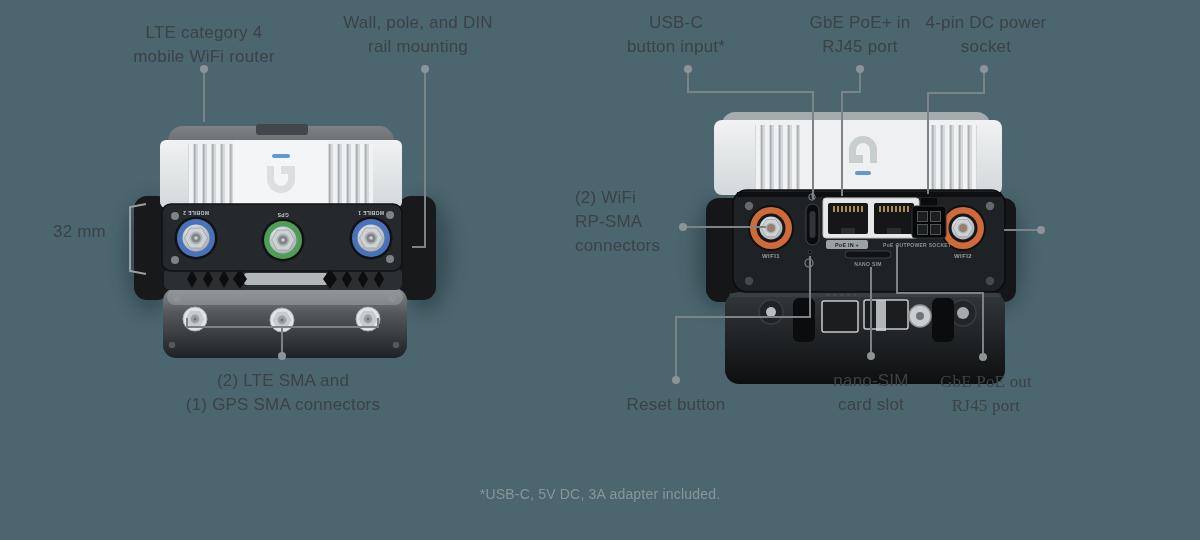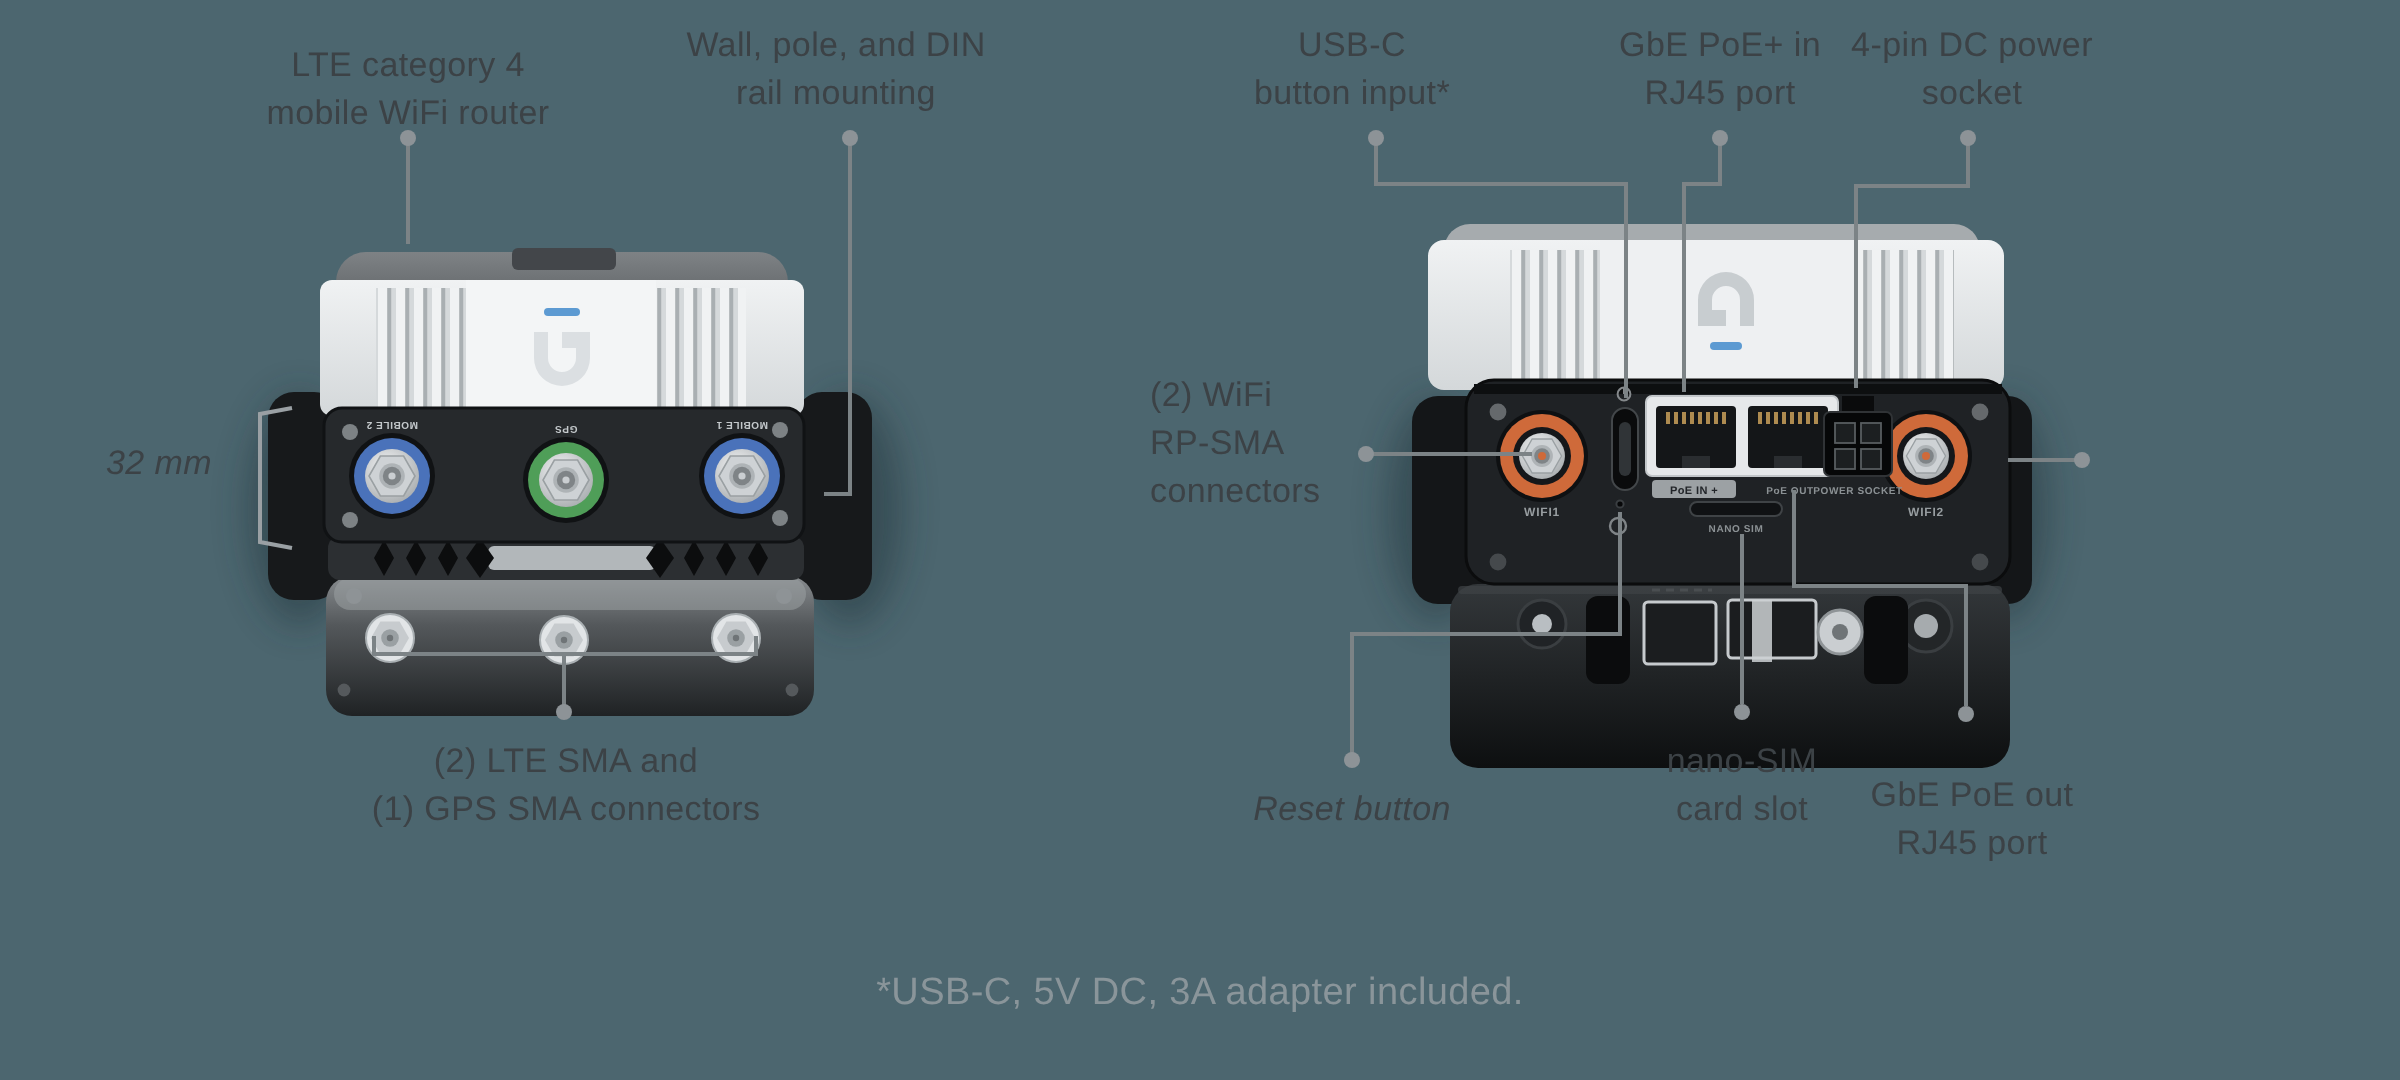--- a/index.html
+++ b/index.html
@@ -3,23 +3,23 @@
 <meta charset="utf-8">
 <style>
   html,body{margin:0;padding:0;background:#4c666f;}
   #canvas{position:relative;width:1200px;height:540px;background:#4c666f;overflow:hidden;
           font-family:"Liberation Sans", sans-serif;}
   #scene{position:absolute;left:0;top:0;}
   .callout{position:absolute;color:#3c4246;font-size:17px;line-height:24px;font-weight:500;
            white-space:pre-line;text-align:center;transform:translateX(-50%);letter-spacing:.2px;}
   .callout.left-align{transform:none;text-align:left;}
   .callout.right-align{transform:none;text-align:right;}
-  .callout.single{white-space:nowrap;font-style:italic;}
+  .callout.single{white-space:nowrap;}
   .footer-note{position:absolute;left:600px;top:486px;transform:translateX(-50%);
-               color:#8a959a;font-size:19px;font-weight:500;white-space:nowrap;letter-spacing:.2px;}
+               color:#8a959a;font-size:14px;font-weight:500;white-space:nowrap;letter-spacing:.2px;}
   .port-label{font:600 6px "Liberation Sans",sans-serif;fill:#979da0;text-anchor:middle;letter-spacing:.4px;}
   .port-label-sm{font:600 5px "Liberation Sans",sans-serif;fill:#8b9194;text-anchor:middle;letter-spacing:.3px;}
   .port-label-front{font:600 5px "Liberation Sans",sans-serif;fill:#c3c8cb;text-anchor:middle;letter-spacing:.3px;}
   .badge-label{font:700 5.5px "Liberation Sans",sans-serif;fill:#23262a;text-anchor:middle;letter-spacing:.2px;}
 </style>
 </head>
 <body>
 
 <div id="canvas">
 
@@ -305,20 +305,20 @@
 RJ45 port</div>
 <div class="callout" style="left:986px;top:11px;">4-pin DC power
 socket</div>
 <div class="callout right-align single" style="left:36px;top:220px;width:70px;">32 mm</div>
 <div class="callout left-align" style="left:575px;top:186px;">(2) WiFi
 RP-SMA
 connectors</div>
 <div class="callout single" style="left:676px;top:393px;">Reset button</div>
 <div class="callout" style="left:871px;top:369px;">nano-SIM
 card slot</div>
-<div class="callout" style="left:986px;top:386px;">GbE PoE out
+<div class="callout" style="left:986px;top:370px;font-family:Liberation Serif, serif;">GbE PoE out
 RJ45 port</div>
 <div class="callout" style="left:283px;top:369px;">(2) LTE SMA and
 (1) GPS SMA connectors</div>
 
 <div class="footer-note">*USB-C, 5V DC, 3A adapter included.</div>
 
 </div>
 
 </body></html>

